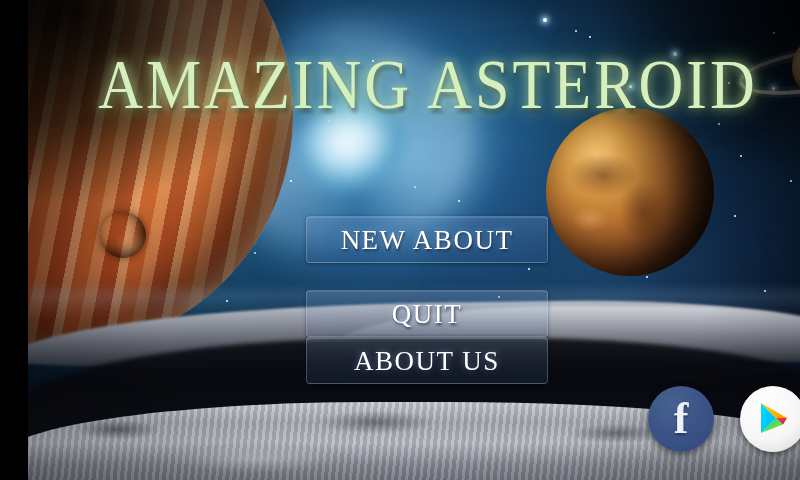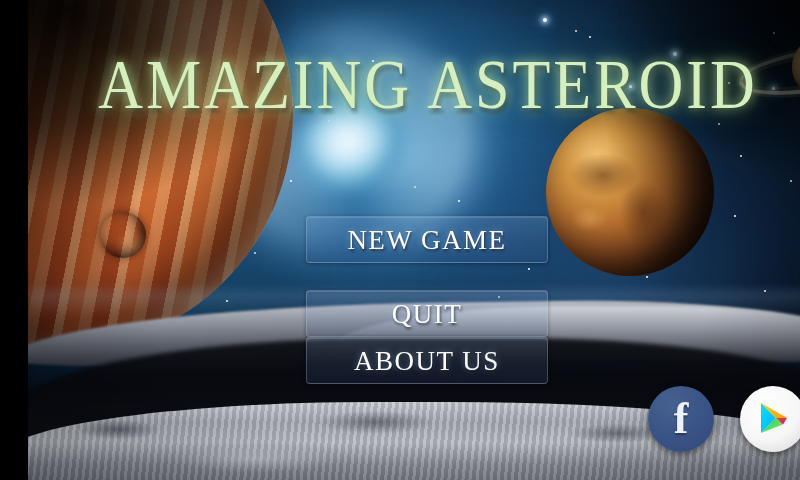--- a/index.html
+++ b/index.html
@@ -407,21 +407,21 @@
     <div class="ridge-near" data-interactable="false">
       <div class="crater-tex" data-interactable="false"></div>
     </div>
   </div>
 
   <div class="vignette" data-interactable="false"></div>
 
   <div class="title" data-interactable="false">AMAZING ASTEROID</div>
 
   <div class="menu" data-interactable="false">
-    <div class="menu-btn b1" data-interactable="true">NEW GAME</div>
+    <div class="menu-btn b1" data-interactable="true">NEW ABOUT</div>
     <div class="menu-btn b3" data-interactable="true">QUIT</div>
     <div class="menu-btn b2" data-interactable="true">ABOUT US</div>
   </div>
 
   <div class="social" data-interactable="false">
 
     <div class="soc-btn fb" data-interactable="true">
       <span class="f-glyph" data-interactable="false">f</span>
     </div>
 

